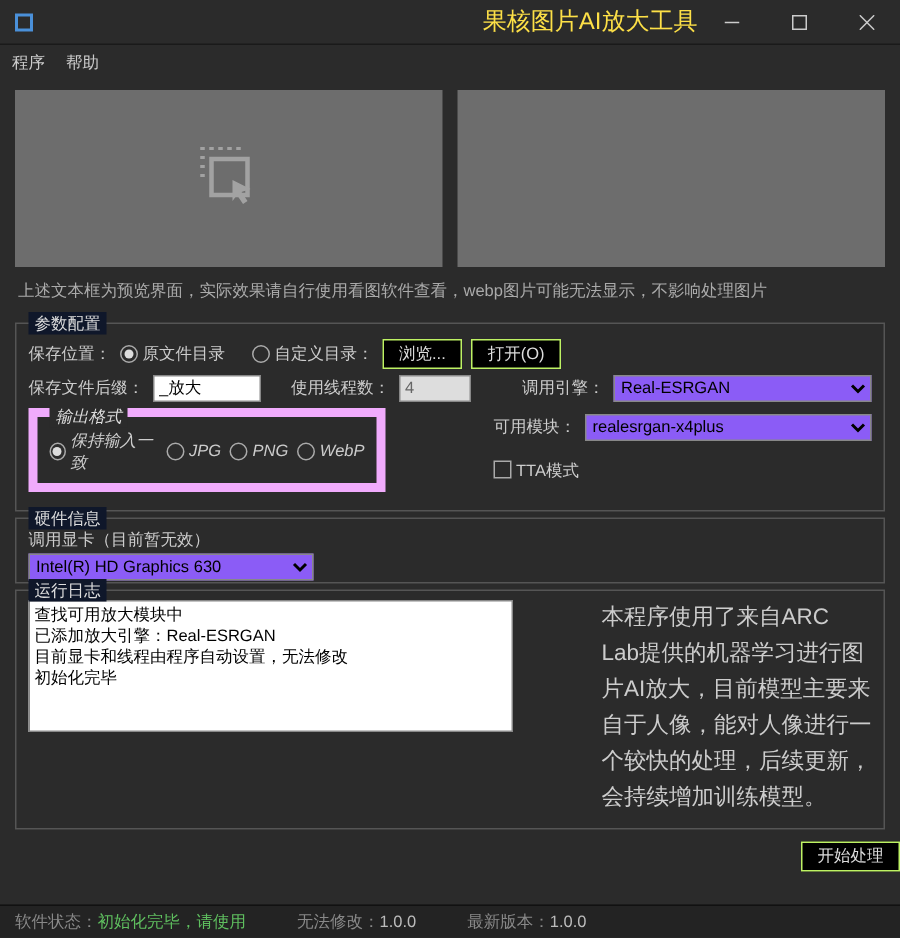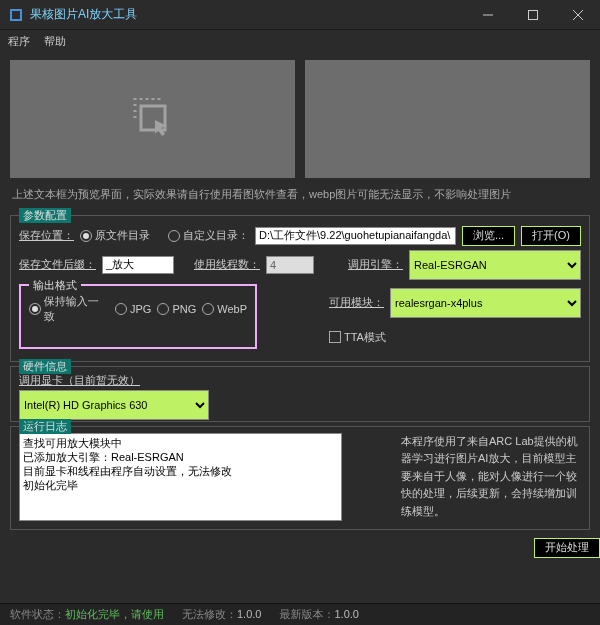--- a/index.html
+++ b/index.html
@@ -1,46 +1,46 @@
 <!DOCTYPE html>
 <html><head>
 <meta charset="utf-8">
 <style>
 * { margin: 0; padding: 0; box-sizing: border-box; font-family: "Microsoft YaHei", sans-serif; font-size: 11px; }
 body { background: #2b2b2b; color: #ccc; width: 600px; height: 625px; overflow: hidden; }
 .titlebar { height: 30px; background: #2b2b2b; display: flex; align-items: center; padding-left: 8px; border-bottom: 1px solid #1a1a1a; }
 .titlebar-icon { width: 16px; height: 16px; margin-right: 6px; display: flex; align-items: center; justify-content: center; }
-.titlebar-title { flex: 1; color: #7dd3fc; font-size: 12px; }
+.titlebar-title { flex: 1; color: #fde047; font-size: 16px; text-align: right; }
 .win-controls { display: flex; }
 .win-btn { width: 45px; height: 30px; display: flex; align-items: center; justify-content: center; color: #ccc; }
 .menubar { height: 22px; display: flex; align-items: center; padding-left: 8px; gap: 14px; }
 .menubar span { color: #ccc; }
 .preview-strip { display: flex; gap: 10px; padding: 8px 10px 4px; }
 .preview { flex: 1; height: 118px; background: #6d6d6d; display: flex; align-items: center; justify-content: center; }
 .drop-icon { opacity: 0.55; }
 .hints { padding: 4px 12px 8px; color: #aaa; line-height: 1.5; }
 .fieldset { border: 1px solid #555; margin: 4px 10px; padding: 6px 8px 8px; position: relative; }
-.fieldset-legend { position: absolute; top: -8px; left: 8px; background: #0f766e; padding: 0 4px; color: #ddd; }
+.fieldset-legend { position: absolute; top: -8px; left: 8px; background: #0f172a; padding: 0 4px; color: #ddd; }
 .row { display: flex; align-items: center; gap: 6px; margin: 4px 0; }
-.label { color: #ccc; white-space: nowrap; text-decoration: underline; }
+.label { color: #ccc; white-space: nowrap; }
 input[type="text"] { background: #fff; color: #000; border: 1px solid #888; height: 18px; padding: 0 3px; }
 input[type="text"]:disabled { background: #ddd; color: #666; }
-select { background: #bef264; color: #000; border: 1px solid #888; height: 30px; }
+select { background: #8b5cf6; color: #000; border: 1px solid #888; height: 18px; }
 .btn { background: #000000; border: 1px solid #bef264; color: #ddd; padding: 2px 10px; height: 20px; display: inline-flex; align-items: center; }
 .radio-item, .check-item { display: inline-flex; align-items: center; gap: 3px; cursor: pointer; }
 .radio-circle { width: 12px; height: 12px; border: 1px solid #aaa; border-radius: 50%; display: inline-flex; align-items: center; justify-content: center; }
 .radio-circle.checked::after { content: ""; width: 6px; height: 6px; background: #ddd; border-radius: 50%; }
 .check-box { width: 12px; height: 12px; border: 1px solid #aaa; display: inline-block; }
-.inner-fieldset { border: 2px solid #f0abfc; padding: 6px 8px; position: relative; }
+.inner-fieldset { border: 6px solid #f0abfc; padding: 6px 8px; position: relative; font-style: italic; }
 .inner-legend { position: absolute; top: -8px; left: 8px; background: #2b2b2b; padding: 0 4px; color: #ddd; }
 .log-flex { display: flex; gap: 23px; justify-content: space-between; }
 .log-box { flex: 1; background: #fff; color: #000; height: 88px; overflow: auto; padding: 2px 3px; border: 1px solid #888; white-space: pre-line; line-height: 1.3; }
-.log-desc { width: 180px; color: #ccc; line-height: 1.6; font-size: 11px; margin-left: 36px; }
+.log-desc { width: 180px; color: #ccc; line-height: 1.6; font-size: 15px; margin-left: 36px; }
 .action-row { display: flex; justify-content: flex-end; padding: 4px 0 6px; }
-.statusbar { position: absolute; bottom: 0; left: 0; right: 0; height: 22px; background: #232323; display: flex; align-items: center; padding: 0 10px; gap: 18px; color: #bbb; border-top: 1px solid #111; }
+.statusbar { position: absolute; bottom: 0; left: 0; right: 0; height: 22px; background: #232323; display: flex; align-items: center; padding: 0 10px; gap: 34px; color: #bbb; border-top: 1px solid #111; }
 .stat-label { color: #888; }
 .stat-val-ok { color: #5fbf5f; }
 </style>
 </head>
 <body>
 
 <div class="titlebar">
   <span class="titlebar-icon">
     <svg width="14" height="14" viewBox="0 0 14 14">
         <rect x="1" y="1" width="12" height="12" fill="#4a90d9"></rect>
@@ -106,21 +106,20 @@
     <span class="label">保存位置：</span>
     <span class="radio-item">
       <span class="radio-circle checked"></span>
       <span>原文件目录</span>
     </span>
     <span style="width:6px"></span>
     <span class="radio-item">
       <span class="radio-circle"></span>
       <span>自定义目录：</span>
     </span>
-    <input type="text" style="flex: 1 1 0%;" value="D:\工作文件\9.22\guohetupianaifangda\">
     <span class="btn">浏览...</span>
     <span class="btn">打开(O)</span>
   </div>
 
   <div class="row">
     <span class="label">保存文件后缀：</span>
     <input type="text" style="width: 72px;" value="_放大">
     <span style="width:8px"></span>
     <span class="label">使用线程数：</span>
     <input type="text" disabled="" style="width: 48px;" value="4">

